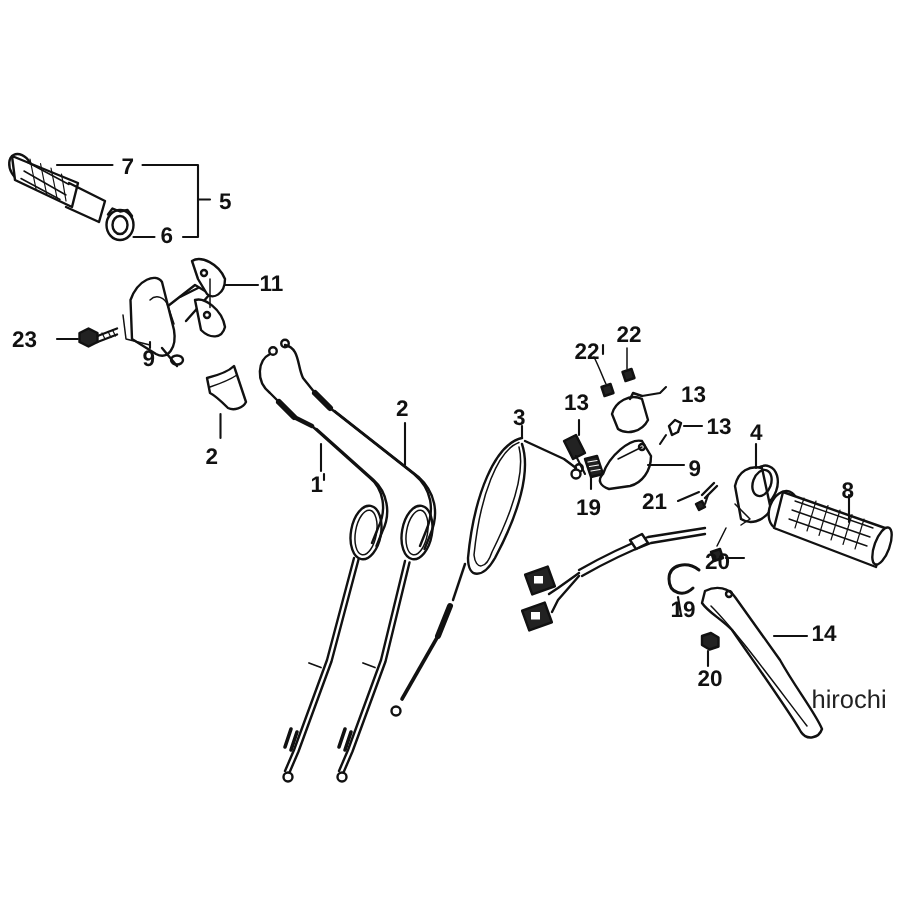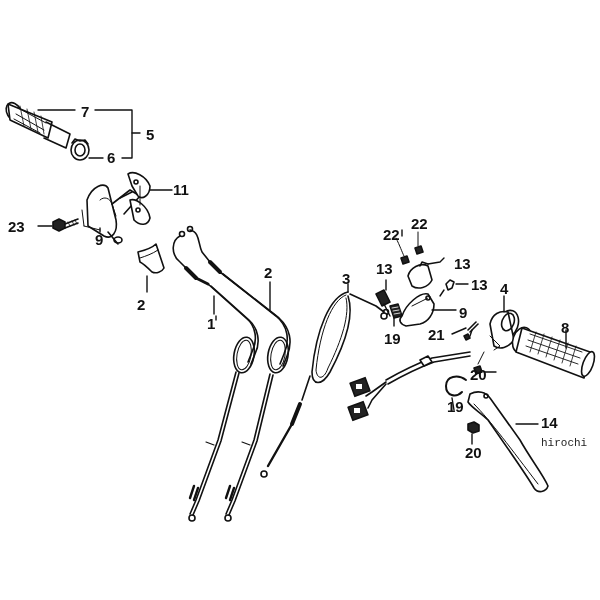--- a/index.html
+++ b/index.html
@@ -17,23 +17,23 @@
     font-family: "Liberation Sans", sans-serif;
     font-weight: bold;
     font-size: 15px;
     color: #111111;
     line-height: 15px;
     white-space: nowrap;
   }
   .watermark {
     position: absolute;
     left: 541px;
-    top: 437px;
-    font-family: Liberation Mono, monospace;
-    font-size: 11px;
+    top: 457px;
+    font-family: Liberation Sans, sans-serif;
+    font-size: 17px;
     color: #222222;
   }
 </style>
 </head>
 <body>
 
 <div id="stage">
   <svg id="art" width="600" height="600" viewBox="0 0 600 600" fill="none" stroke="#111111" stroke-width="1.6" stroke-linecap="round" stroke-linejoin="round">
 
     <g>

